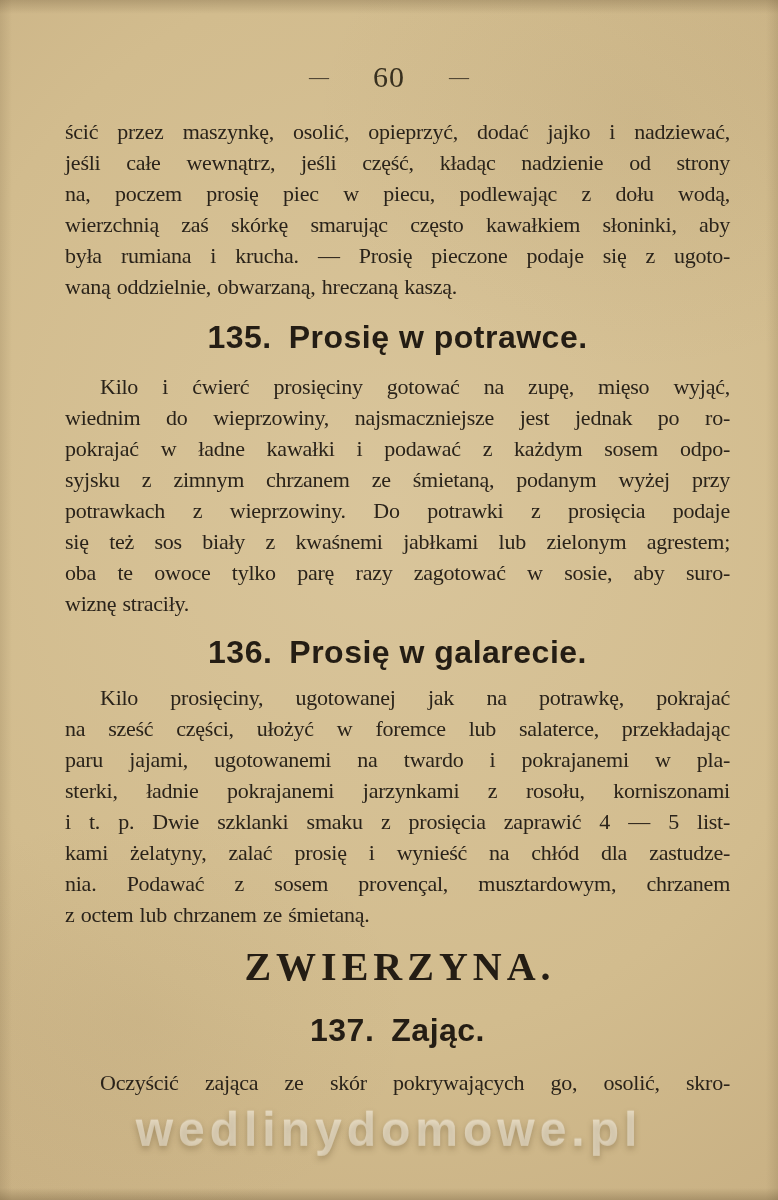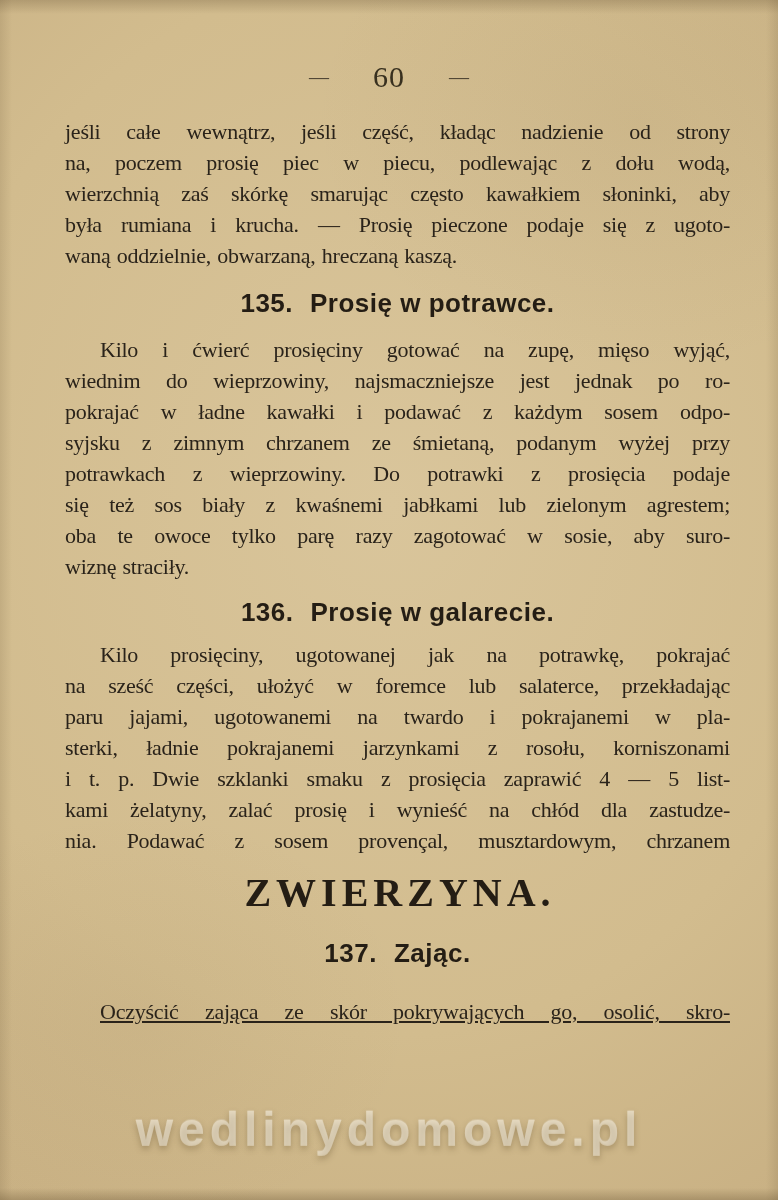--- a/index.html
+++ b/index.html
@@ -35,36 +35,36 @@
     font-size: 22px; line-height: 31px;
     letter-spacing: -0.25px; word-spacing: 1px;
   }
   .tline { text-align: justify; text-align-last: justify; text-justify: inter-word; }
   .tline.flush { text-align-last: left; }
   .tline.indent { text-indent: 35px; }
 
   .rhead {
     margin: 0; text-align: center;
     font-family: "Liberation Sans", "DejaVu Sans", sans-serif;
-    font-size: 26px; font-weight: 700; color: #241d14;
+    font-size: 32px; font-weight: 700; color: #241d14;
     letter-spacing: 0.5px;
   }
   .rnum { margin-right: 17px; }
   .h135 { margin-top: 17px; }
   .p135 { margin-top: 15px; }
   .h136 { margin-top: 15px; }
   .p136 { margin-top: 11px; }
   .chapter {
     margin: 13px 0 0; text-align: center;
     font-size: 40px; font-weight: 700;
     letter-spacing: 5px; padding-left: 5px;
     color: #241d14;
   }
   .h137 { margin-top: 22px; }
-  .p137 { margin-top: 27px; line-height: 32px; text-decoration: underline; }
+  .p137 { margin-top: 18px; line-height: 32px; }
 
   .watermark {
     position: absolute; top: 1102px; left: 0; width: 100%;
     text-align: center;
     font-family: "Liberation Sans", "DejaVu Sans", sans-serif;
     font-weight: 700; font-size: 48px; letter-spacing: 5px;
     color: rgba(253, 248, 235, 0.40);
     text-shadow: 0 3px 6px rgba(105, 85, 50, 0.40), 0 -1px 1px rgba(255, 255, 255, 0.25);
     white-space: nowrap;
   }
@@ -76,20 +76,21 @@
 
   <header class="pg-head">
     <span class="dash">—</span>
     <span class="pg-num">60</span>
     <span class="dash">—</span>
   </header>
 
   <main class="content">
 
     <div class="para intro">
+        <div class="tline">ścić przez maszynkę, osolić, opieprzyć, dodać jajko i nadziewać,</div>
         <div class="tline">jeśli całe wewnątrz, jeśli część, kładąc nadzienie od strony</div>
         <div class="tline">na, poczem prosię piec w piecu, podlewając z dołu wodą,</div>
         <div class="tline">wierzchnią zaś skórkę smarując często kawałkiem słoninki, aby</div>
         <div class="tline">była rumiana i krucha. — Prosię pieczone podaje się z ugoto-</div>
         <div class="tline flush">waną oddzielnie, obwarzaną, hreczaną kaszą.</div>
       </div>
 
     <h2 class="rhead h135">
       <span class="rnum">135.</span><span>Prosię w potrawce.</span>
     </h2>
@@ -108,20 +109,21 @@
       <span class="rnum">136.</span><span>Prosię w galarecie.</span>
     </h2>
     <div class="para p136">
         <div class="tline indent">Kilo prosięciny, ugotowanej jak na potrawkę, pokrajać</div>
         <div class="tline">na sześć części, ułożyć w foremce lub salaterce, przekładając</div>
         <div class="tline">paru jajami, ugotowanemi na twardo i pokrajanemi w pla-</div>
         <div class="tline">sterki, ładnie pokrajanemi jarzynkami z rosołu, korniszonami</div>
         <div class="tline">i t. p. Dwie szklanki smaku z prosięcia zaprawić 4 — 5 list-</div>
         <div class="tline">kami żelatyny, zalać prosię i wynieść na chłód dla zastudze-</div>
         <div class="tline">nia. Podawać z sosem provençal, musztardowym, chrzanem</div>
+        <div class="tline flush">z octem lub chrzanem ze śmietaną.</div>
       </div>
 
     <h1 class="chapter">ZWIERZYNA.</h1>
 
     <h2 class="rhead h137">
       <span class="rnum">137.</span><span>Zając.</span>
     </h2>
     <div class="para p137">
         <div class="tline indent">Oczyścić zająca ze skór pokrywających go, osolić, skro-</div>
       </div>

